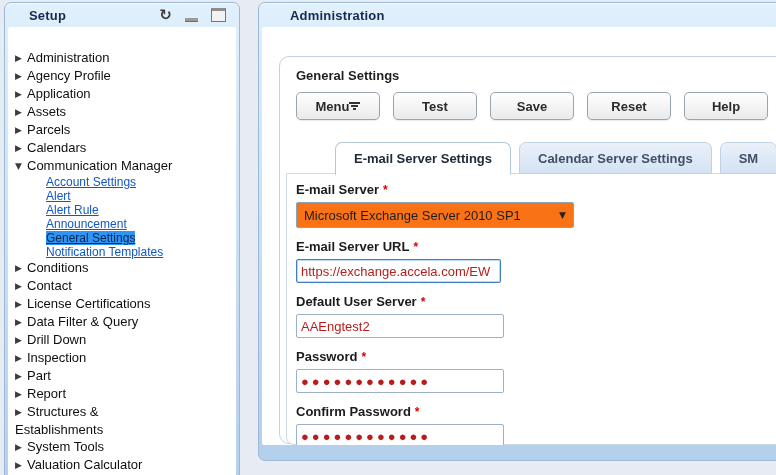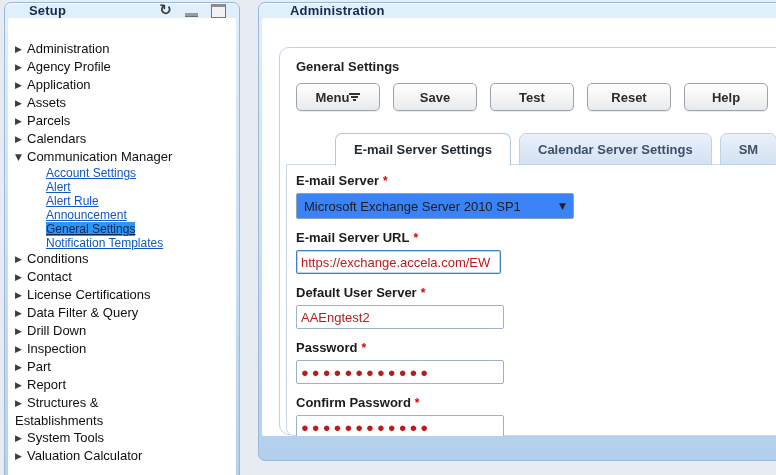--- a/index.html
+++ b/index.html
@@ -13,21 +13,21 @@
   .window{
     position:absolute;box-sizing:border-box;
     background:linear-gradient(#e0f0fc,#b2cfec);
     border:1px solid #9bb8d9;border-radius:7px;
     padding:0 3px 7px 3px;
     box-shadow:inset 0 1px 0 rgba(255,255,255,.7);
   }
   #sidebar-window{left:4px;top:2px;width:236px;height:500px;}
   #main-window{left:258px;top:2px;width:534px;height:459px;}
   .window-header{
-    height:15px;display:flex;align-items:flex-end;
+    height:24px;display:flex;align-items:center;
     font-size:13px;font-weight:bold;color:#16294e;
     padding-left:21px;letter-spacing:.2px;
   }
   .window-body{
     background:#fff;height:calc(100% - 32px);
     border-radius:2px;overflow:hidden;position:relative;
   }
   .win-controls{margin-left:auto;display:flex;align-items:center;gap:13px;padding-right:10px;}
   .refresh-glyph{
     font-family:"DejaVu Sans",sans-serif;font-size:15px;line-height:15px;
@@ -93,21 +93,21 @@
   .req{color:#dd0000;margin-left:4px;font-size:12px;}
   .textbox{
     display:block;height:24px;box-sizing:border-box;
     border:1px solid #9db1c6;border-radius:2px;background:#fff;
     font:13px "Liberation Sans",sans-serif;color:#b91c1c;
     padding:2px 4px;outline:none;
   }
   .textbox.focused{border:1px solid #3f7fc4;box-shadow:inset 0 0 0 1px #bcd8f0;}
   .selectbox{
     width:278px;height:26px;box-sizing:border-box;
-    border:1px solid #8aa2ba;border-radius:2px;background:#3b82f6;
+    border:1px solid #8aa2ba;border-radius:2px;background:#f97316;
     display:flex;align-items:center;justify-content:space-between;
     padding:0 7px;font-size:13px;color:#1d1d1d;cursor:pointer;
   }
   .sel-arrow{font-family:"DejaVu Sans",sans-serif;font-size:9px;color:#222;}
   .f1 .textbox{width:205px;}
   .f2 .textbox{width:208px;}
   .f3 .textbox,.f4 .textbox{width:208px;}
   .password .textbox{font-size:13px;font-weight:bold;letter-spacing:3px;}
 </style>
 </head>
@@ -162,24 +162,24 @@
       <div class="toolbar">
           <div class="btn">
             <span>Menu</span>
             <span class="menu-icon">
               <i style="width: 11px;"></i>
               <i style="width: 7px;"></i>
               <i style="width: 3px;"></i>
             </span>
           </div>
           <div class="btn">
+            <span>Test</span>
+          </div>
+          <div class="btn">
             <span>Save</span>
-          </div>
-          <div class="btn">
-            <span>Test</span>
           </div>
           <div class="btn">
             <span>Reset</span>
           </div>
           <div class="btn">
             <span>Help</span>
           </div>
         </div>
       <div class="tabbar">
           <div class="tab active">E-mail Server Settings</div>

